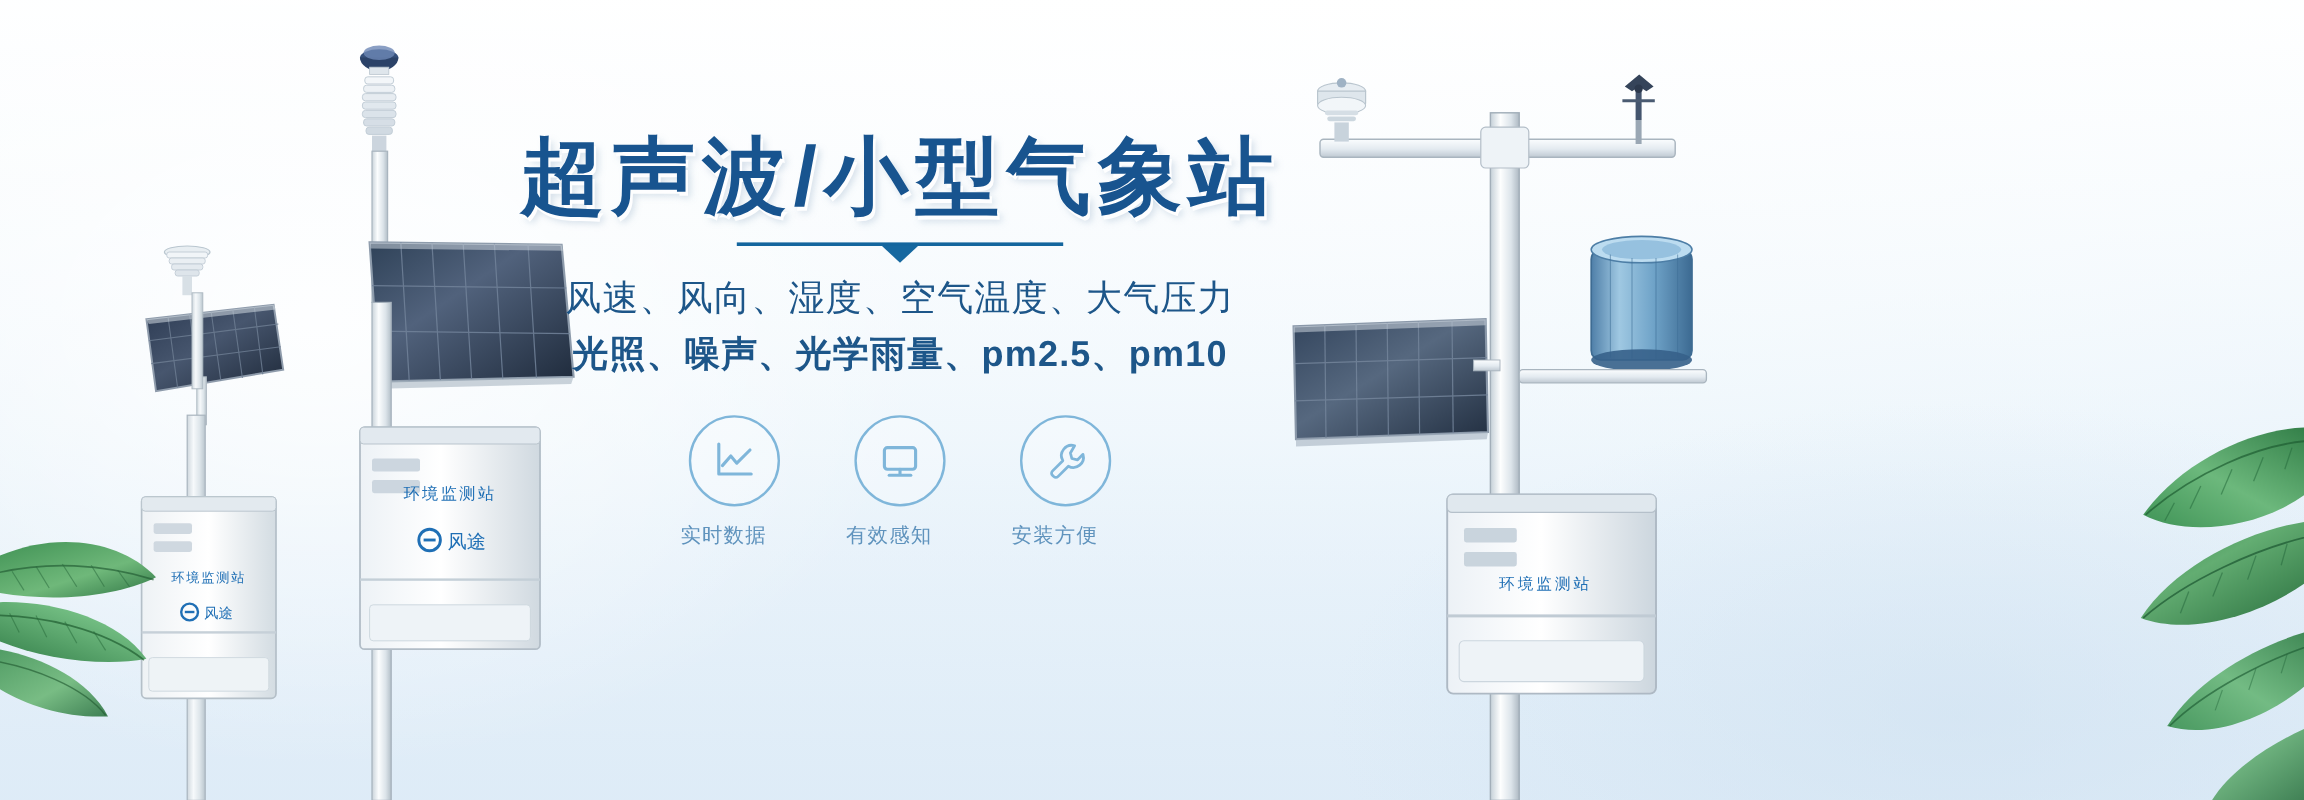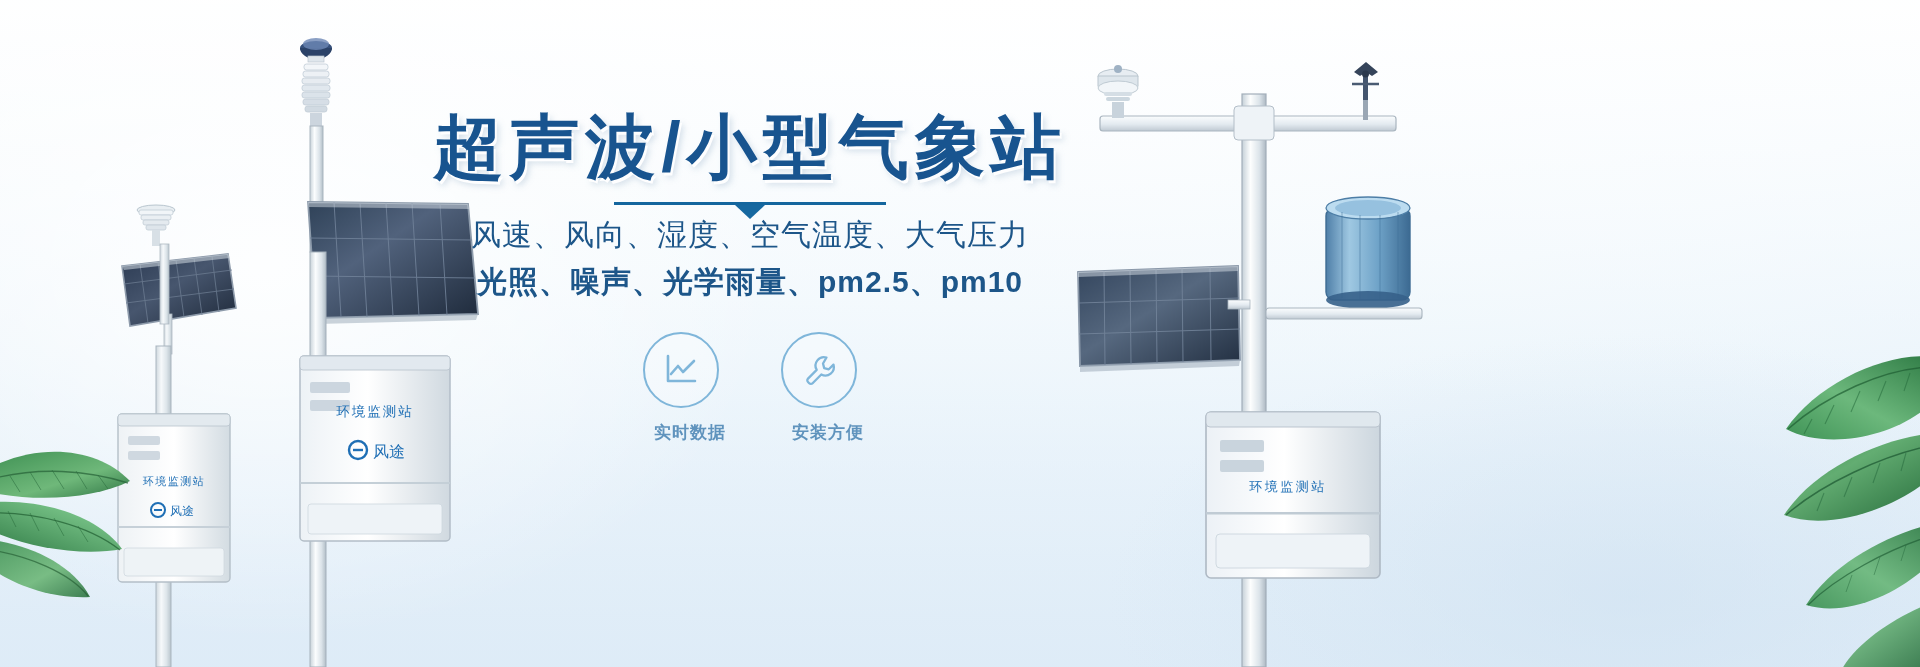--- a/index.html
+++ b/index.html
@@ -31,26 +31,26 @@
   .divider{position:relative;width:272px;height:14px;margin:14px auto 0 auto;}
   .divider .bar{position:absolute;left:0;top:4px;width:272px;height:3px;background:#14669e;}
   .divider .tri{
     position:absolute;left:50%;top:7px;transform:translateX(-50%);
     width:0;height:0;border-left:15px solid transparent;border-right:15px solid transparent;
     border-top:14px solid #1668a0;
   }
   .subline{
     font-size:30px;line-height:45px;color:#1d5689;letter-spacing:1px;white-space:nowrap;
   }
-  .sub1{}
+  .sub1{margin-top:14px;}
   .sub2{margin-top:2px;font-weight:bold;}
 
   
   .features{display:flex;justify-content:center;gap:48px;margin-top:28px;}
-  .feature{width:90px;text-align:right;font-weight:bold;}
+  .feature{width:90px;text-align:left;}
   .fcircle{
     width:72px;height:72px;margin:0 auto;border-radius:50%;
     border:2.5px solid #7fb6da;display:flex;align-items:center;justify-content:center;
     background:rgba(255,255,255,.25);
   }
   .flabel{margin-top:13px;font-size:17px;color:#5f93bd;letter-spacing:1px;white-space:nowrap;}
 
   
   .stationA{position:absolute;left:104px;top:196px;width:180px;height:471px;}
   
@@ -423,20 +423,30 @@
         <div class="fcircle">
           <svg width="40" height="40" viewBox="0 0 40 40">
             <path d="M7 6 V31 H34" stroke="#7fb6da" stroke-width="2.6" fill="none" stroke-linecap="round" stroke-linejoin="round"></path>
             <path d="M10 24 L17 16 L22 22 L33 11" stroke="#7fb6da" stroke-width="2.6" fill="none" stroke-linecap="round" stroke-linejoin="round"></path>
           </svg>
         </div>
         <div class="flabel">实时数据</div>
       </div>
 
 
+      <div class="feature">
+        <div class="fcircle">
+          <svg width="40" height="40" viewBox="0 0 40 40">
+            <rect x="7" y="9" width="26" height="18" rx="2.5" fill="none" stroke="#7fb6da" stroke-width="2.6"></rect>
+            <path d="M20 27 V31" stroke="#7fb6da" stroke-width="2.6" stroke-linecap="round"></path>
+            <path d="M11 32 H29" stroke="#7fb6da" stroke-width="2.6" stroke-linecap="round"></path>
+          </svg>
+        </div>
+        <div class="flabel">有效感知</div>
+      </div>
 
       <div class="feature">
         <div class="fcircle">
           <svg width="40" height="40" viewBox="0 0 40 40">
             <path d="M27.5 7.5 a8.5 8.5 0 0 0 -9.8 12.4 L9 28.6 a2.4 2.4 0 0 0 0 3.4 l1.2 1.2 a2.4 2.4 0 0 0 3.4 0 l8.7 -8.7 a8.5 8.5 0 0 0 12.2 -9.9 l-4.7 4.7 l-4.6 -1.2 l-1.2 -4.6 z" fill="none" stroke="#7fb6da" stroke-width="2.3" stroke-linejoin="round"></path>
           </svg>
         </div>
         <div class="flabel">安装方便</div>
       </div>
 

